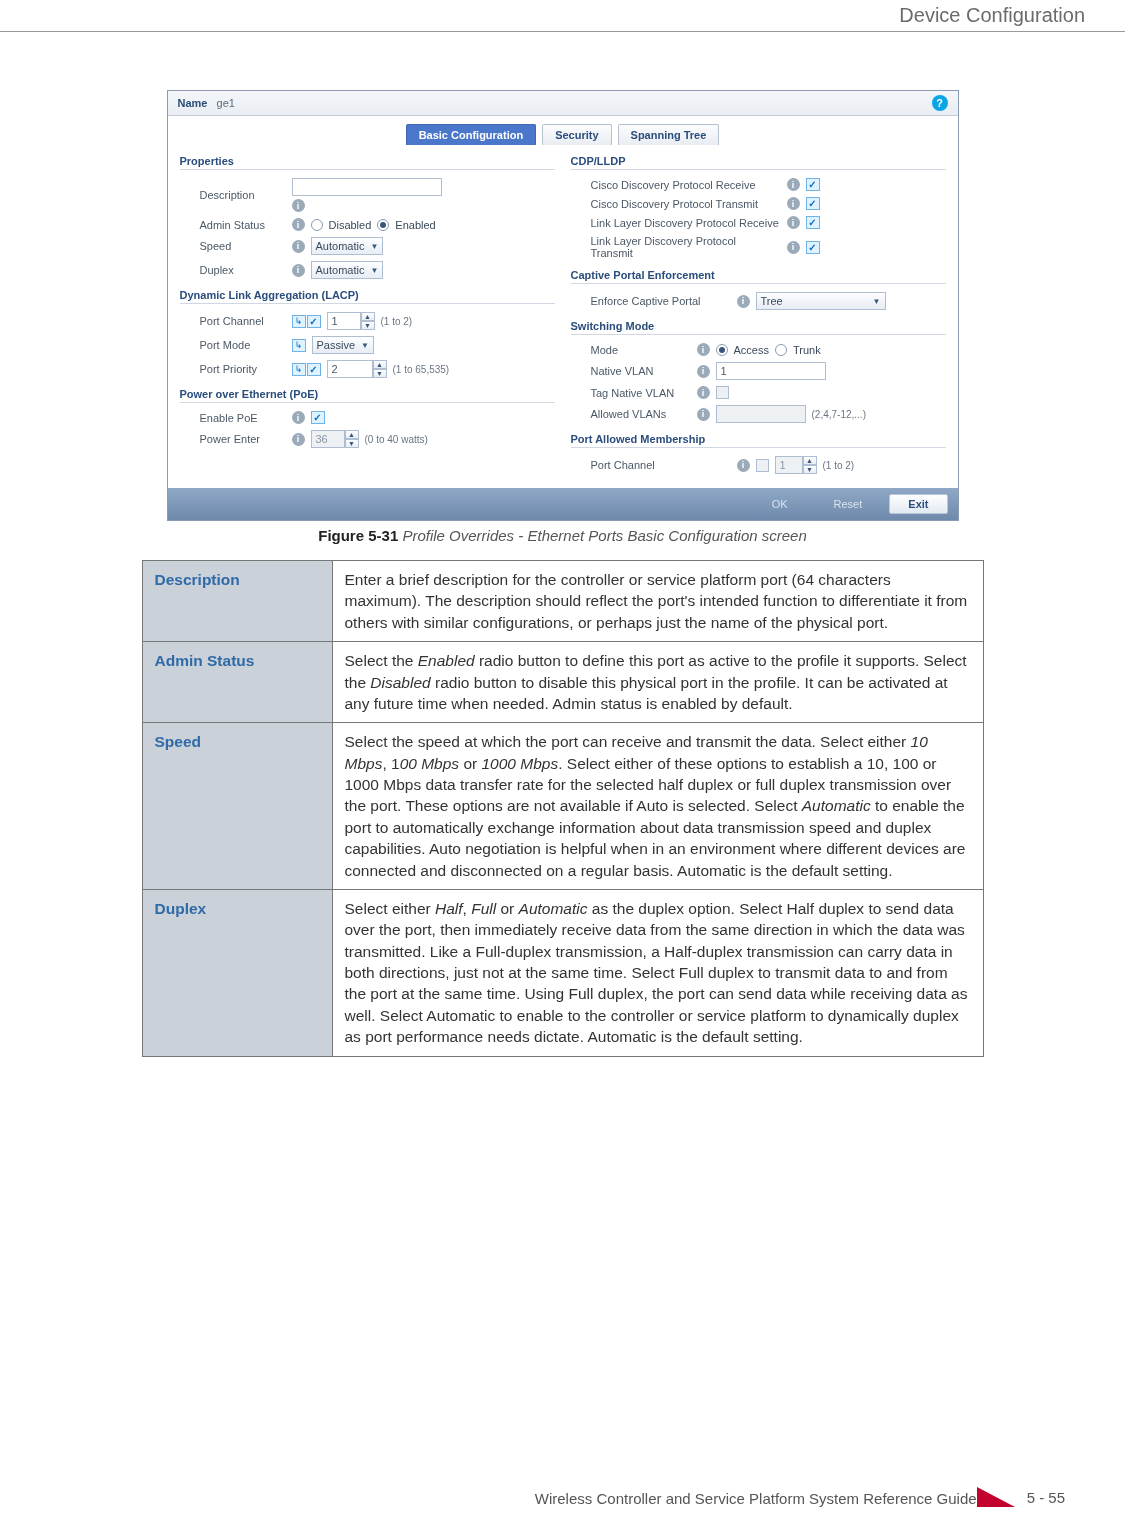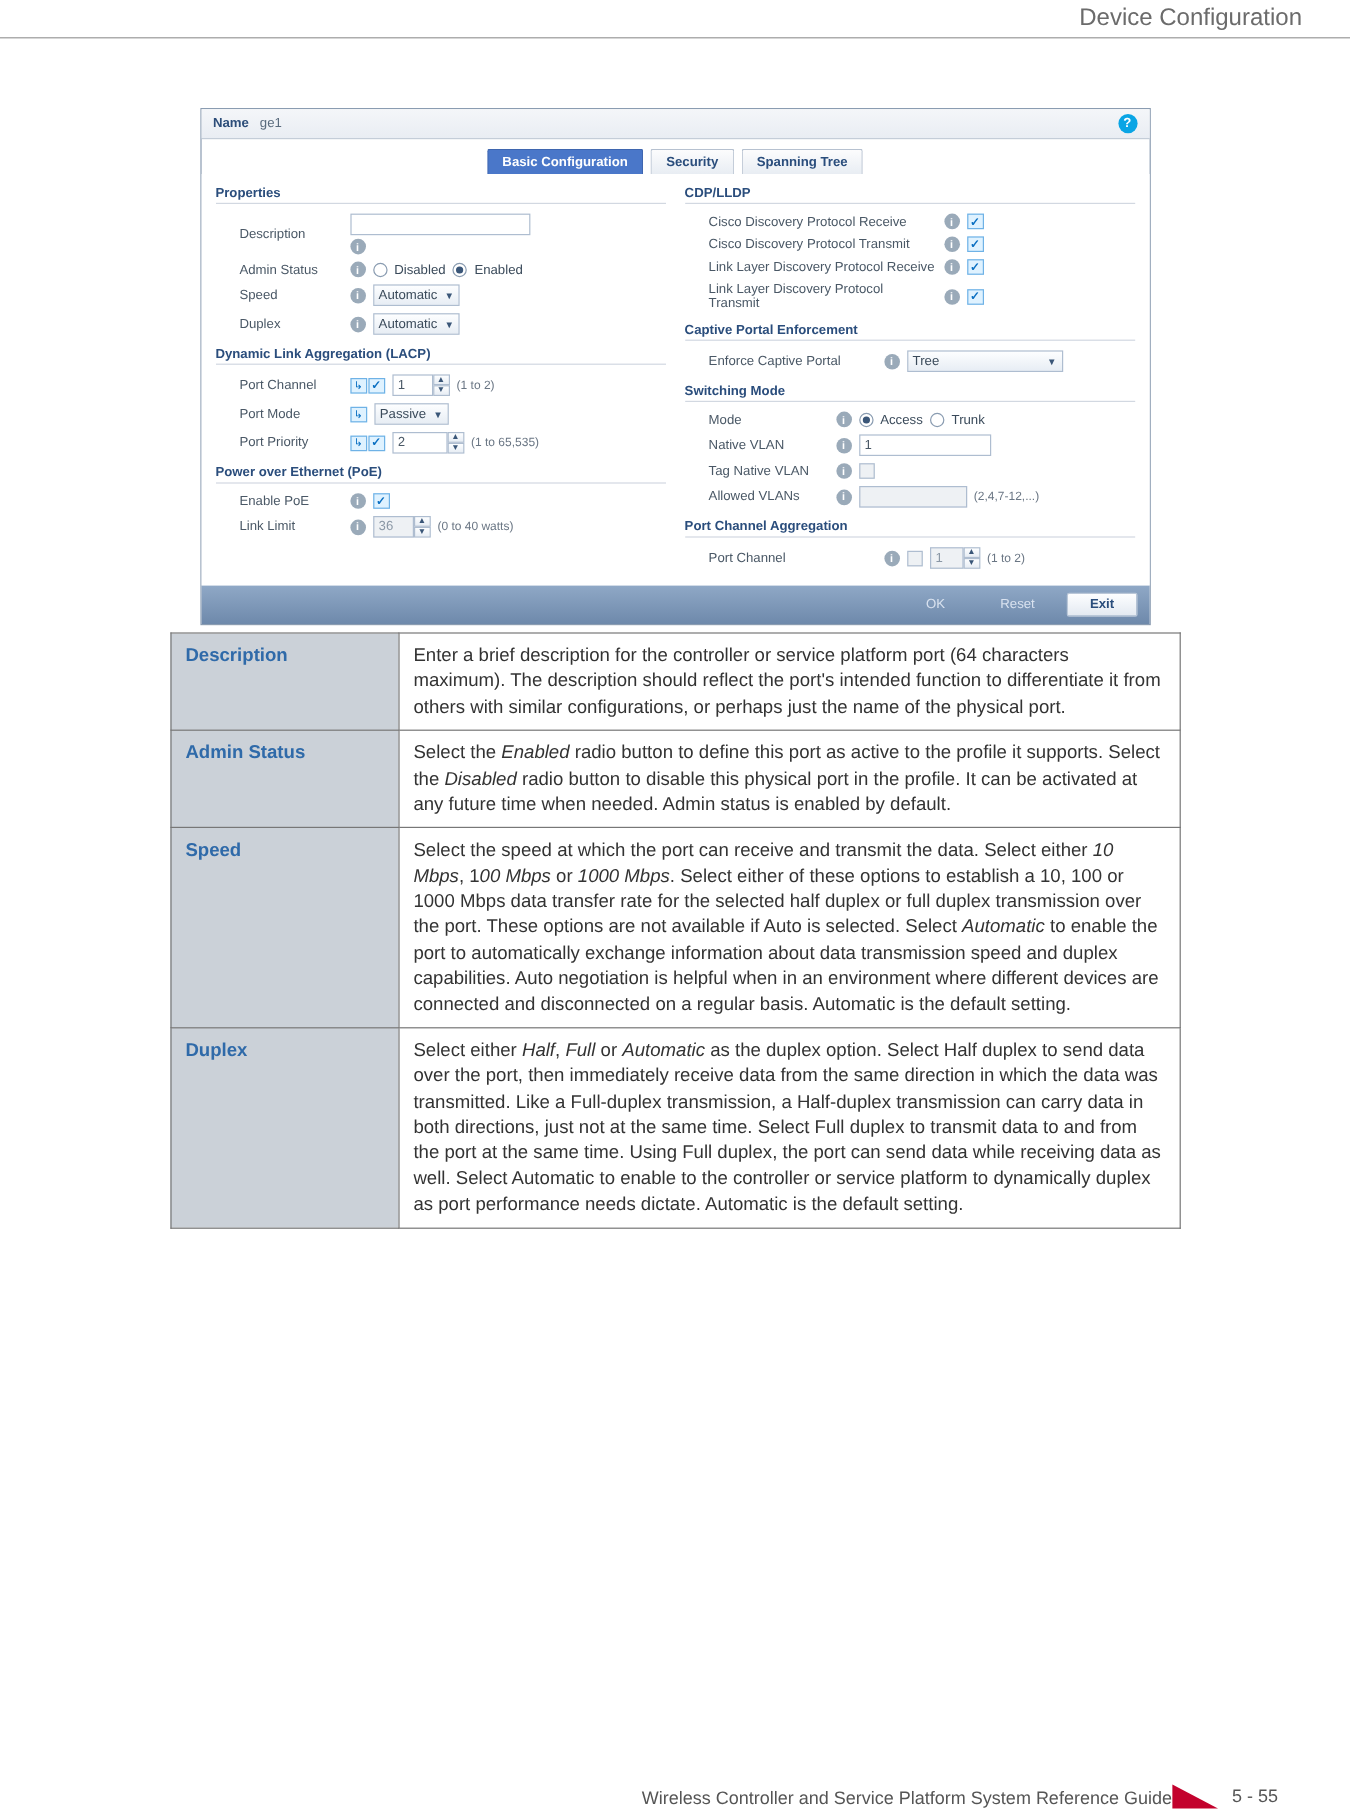--- a/index.html
+++ b/index.html
@@ -299,21 +299,21 @@
 
         <div class="section-title">Power over Ethernet (PoE)</div>
 
         <div class="formrow">
           <span class="flabel">Enable PoE</span>
           <span class="info-icon">i</span>
           <span class="blue-check">✓</span>
         </div>
 
         <div class="formrow">
-          <span class="flabel">Link Limit</span>
+          <span class="flabel">Power Enter</span>
           <span class="info-icon">i</span>
           <span class="spinner">
             <input class="txtbox gray-txt" style="width: 34px;" value="36">
             <span class="spinbtns">
                 <span class="sbtn">▲</span>
                 <span class="sbtn">▼</span>
               </span>
           </span>
           <span class="hint">(0 to 40 watts)</span>
         </div>
@@ -371,21 +371,21 @@
           <span class="info-icon">i</span>
           <span style="width:13px;height:13px;border:1px solid #aebdd0;background:#eef1f4;display:inline-block;"></span>
         </div>
         <div class="formrow">
           <span class="flabel" style="width:100px;">Allowed VLANs</span>
           <span class="info-icon">i</span>
           <input class="txtbox gray-txt" style="width: 90px;">
           <span class="hint">(2,4,7-12,...)</span>
         </div>
 
-        <div class="section-title">Port Channel Aggregation</div>
+        <div class="section-title">Port Allowed Membership</div>
         <div class="formrow">
           <span class="flabel" style="width:140px;">Port Channel</span>
           <span class="info-icon">i</span>
           <span style="width:13px;height:13px;border:1px solid #aebdd0;background:#eef1f4;display:inline-block;"></span>
           <span class="spinner">
             <input class="txtbox gray-txt" style="width: 28px;" value="1">
             <span class="spinbtns">
                 <span class="sbtn">▲</span>
                 <span class="sbtn">▼</span>
               </span>
@@ -395,20 +395,25 @@
       </div>
     </div>
 
     <div class="buttonbar">
       <span class="btn ghost">OK</span>
       <span class="btn ghost">Reset</span>
       <span class="btn">Exit</span>
     </div>
   </div>
 
+  <div class="caption">
+    <span class="strong">Figure 5-31</span>
+    <span> </span>
+    <span>Profile Overrides - Ethernet Ports Basic Configuration screen</span>
+  </div>
 
 
   <table class="props">
     <tbody>
         <tr>
       <th>Description</th>
       <td>Enter a brief description for the controller or service platform port (64 characters maximum). The description should reflect the port's intended function to differentiate it from others with similar configurations, or perhaps just the name of the physical port.</td>
     </tr>
     <tr>
       <th>Admin Status</th>

